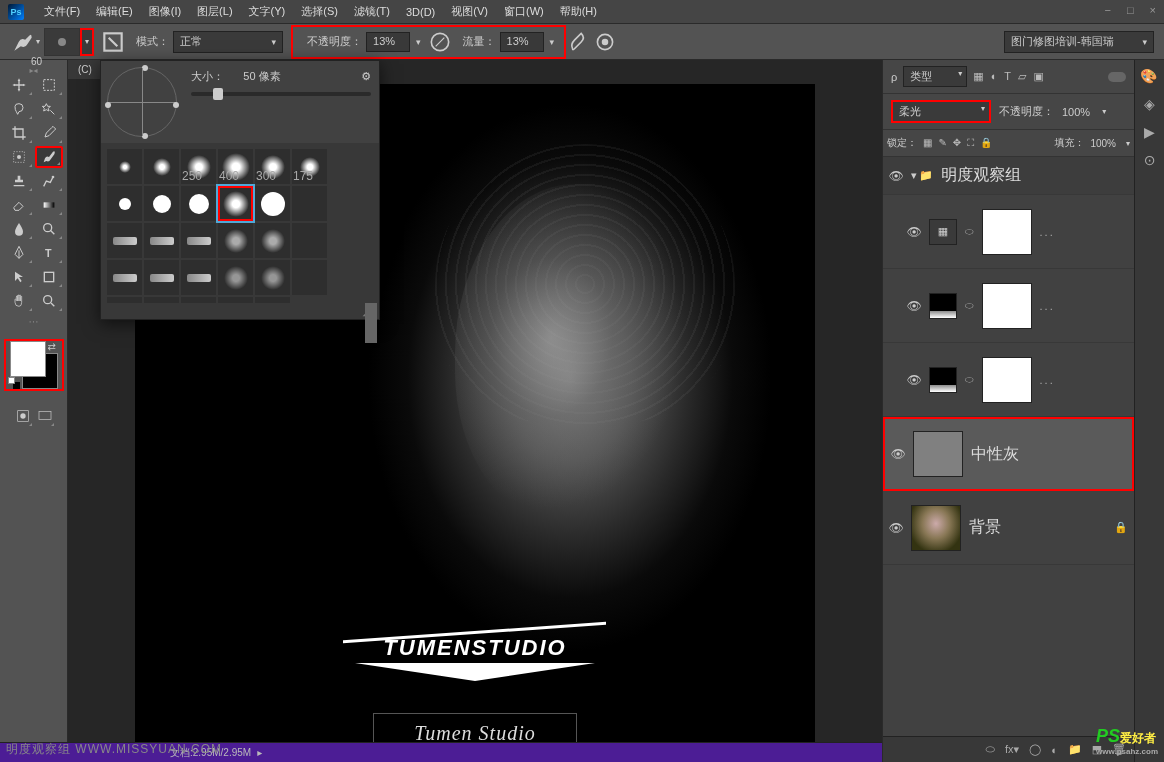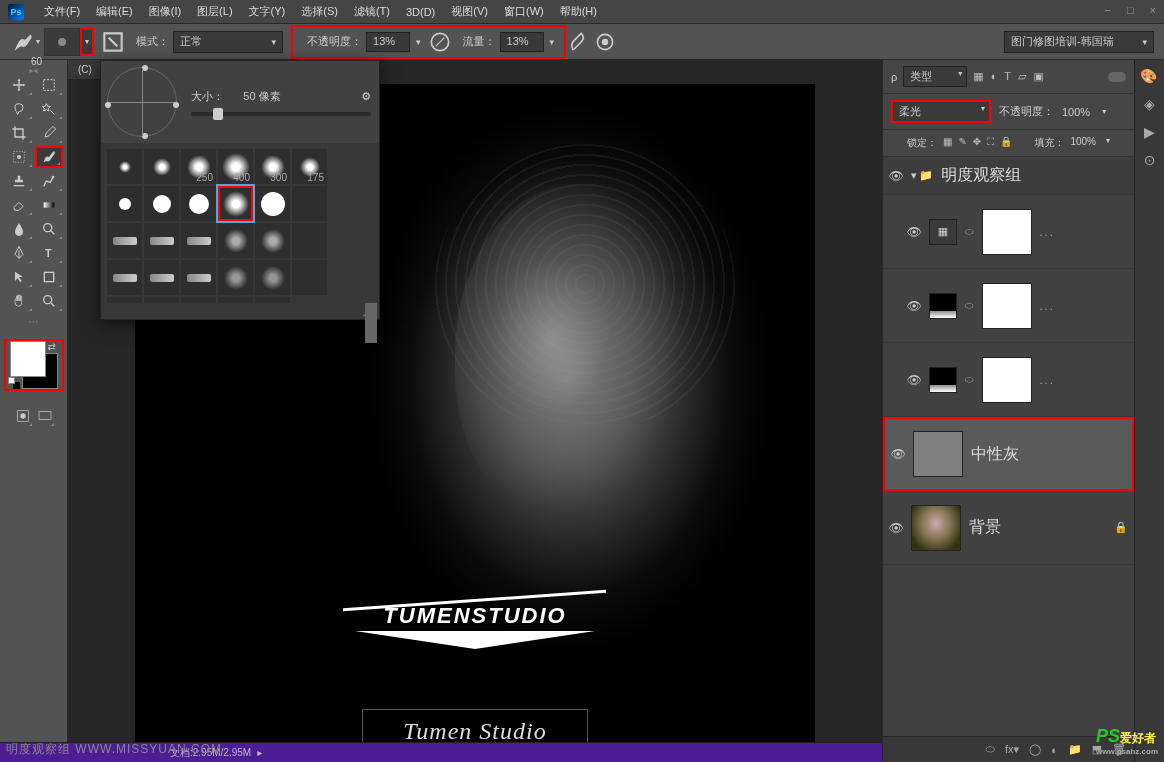--- a/index.html
+++ b/index.html
@@ -32,50 +32,50 @@
 .swap-icon{position:absolute;top:0;right:6px;font-size:10px;color:#ccc}
 .mini-swatch{position:absolute;bottom:0;left:2px;width:12px;height:12px}
 .canvas-area{flex:1;background:#262626;position:relative;overflow:hidden}
 .doc-tab{background:#383838;padding:4px 10px;font-size:10px;color:#ccc;position:absolute;top:0;left:0}
 .canvas-img{position:absolute;top:24px;left:50%;transform:translateX(-50%);width:680px;height:700px;background:radial-gradient(ellipse 280px 380px at 64% 42%,#7a7a7a 0%,#555 22%,#2a2a2a 42%,#0a0a0a 58%,#000 72%);display:flex;flex-direction:column;align-items:center;justify-content:flex-end;padding-bottom:30px}
 .face-shadow{position:absolute;top:100px;right:120px;width:240px;height:340px;background:radial-gradient(ellipse at 40% 45%,rgba(200,200,200,0.4) 0%,rgba(120,120,120,0.3) 30%,transparent 65%);border-radius:50% 45% 50% 45%}
 .net-overlay{position:absolute;top:60px;right:80px;width:300px;height:280px;background:repeating-radial-gradient(circle at 50% 50%,transparent 0,transparent 8px,rgba(150,150,150,0.15) 8px,rgba(150,150,150,0.15) 10px);border-radius:50% 50% 40% 40%;opacity:0.6}
 .studio-logo{color:#fff;font-size:22px;font-weight:bold;letter-spacing:2px;font-style:italic;margin-bottom:20px;position:relative;z-index:2}
 .studio-logo::before{content:"";position:absolute;top:-4px;left:-40px;right:-40px;height:3px;background:#fff;transform:skewY(-4deg)}
 .studio-logo::after{content:"";position:absolute;bottom:-20px;left:50%;width:0;height:0;border-left:120px solid transparent;border-right:120px solid transparent;border-top:18px solid #fff;transform:translateX(-50%)}
-.studio-text{color:#ddd;font-size:24px;font-style:italic;font-family:serif;letter-spacing:1px;position:relative;z-index:2;margin-top:60px;padding:8px 40px;border:1px solid #555}
+.studio-text{color:#ddd;font-size:20px;font-style:italic;font-family:serif;letter-spacing:1px;position:relative;z-index:2;margin-top:32px;padding:8px 40px;border:1px solid #555}
 .brush-panel{position:absolute;top:60px;left:100px;width:280px;background:#414141;border:1px solid #222;box-shadow:0 4px 16px rgba(0,0,0,0.6);z-index:20}
 .bp-section{padding:4px 8px;display:flex;align-items:center;gap:8px;position:relative}
 .bp-slider-track{flex:1;height:4px;background:#2a2a2a;position:relative;border-radius:2px}
 .bp-slider-thumb{position:absolute;top:-4px;width:10px;height:12px;background:#ccc;border-radius:2px}
 .bp-value{width:60px;text-align:center;color:#ccc}
 .bp-angle{width:70px;height:70px;border:1px solid #666;border-radius:50%;position:relative;margin:6px}
 .bp-angle::before{content:"";position:absolute;top:50%;left:0;right:0;height:1px;background:#888}
 .bp-angle::after{content:"";position:absolute;left:50%;top:0;bottom:0;width:1px;background:#888}
 .bp-angle-dot{width:6px;height:6px;background:#ccc;border-radius:50%;position:absolute}
 .bp-grid{display:grid;grid-template-columns:repeat(6,35px);gap:2px;padding:6px;background:#383838;max-height:160px;overflow:hidden}
 .bp-brush{width:35px;height:35px;background:#2e2e2e;display:flex;align-items:center;justify-content:center;position:relative;cursor:pointer}
 .bp-brush.sel{outline:2px solid #4fa8d8}
 .bp-brush .soft{width:24px;height:24px;background:radial-gradient(circle,#fff 0%,#fff 20%,transparent 70%);border-radius:50%}
 .bp-brush .hard{width:20px;height:20px;background:#fff;border-radius:50%}
 .bp-brush .tip{width:24px;height:8px;background:linear-gradient(90deg,#888,#ccc);border-radius:2px}
-.bp-brush-label{position:absolute;bottom:1px;right:3px;font-size:10px;color:#aaa}
+.bp-brush-label{position:absolute;bottom:1px;right:14px;font-size:12px;color:#aaa}
 .bp-scrollbar{position:absolute;right:2px;top:150px;bottom:10px;width:12px;background:#333}
 .bp-scroll-thumb{width:100%;height:40px;background:#666;margin-top:10px}
 .right-panel{width:282px;background:#464646;border-left:1px solid #2a2a2a;display:flex}
 .rp-content{flex:1;display:flex;flex-direction:column}
 .rp-tabs{background:#383838;height:24px;display:flex;align-items:flex-end;padding-left:8px}
 .rp-tab{padding:4px 8px;font-size:10px;color:#999;cursor:pointer}
 .rp-tab.active{background:#464646;color:#ddd}
 .rp-filter{padding:6px 8px;display:flex;align-items:center;gap:6px;border-bottom:1px solid #333}
 .rp-filter-sel{background:#3a3a3a;border:1px solid #222;padding:2px 16px 2px 6px;min-width:64px;position:relative}
 .rp-filter-sel::after{content:"▾";position:absolute;right:4px;font-size:8px}
 .rp-filter-icons{display:flex;gap:7px;color:#bbb;font-size:11px}
 .rp-blend{padding:6px 8px;display:flex;align-items:center;gap:8px;border-bottom:1px solid #333}
-.rp-lock{padding:6px 24px;display:flex;align-items:flex-start;gap:6px;border-bottom:1px solid #333;font-size:10px}
+.rp-lock{padding:6px 4px;display:flex;align-items:center;gap:6px;border-bottom:1px solid #333;font-size:10px}
 .rp-lock-icons{display:flex;gap:6px;color:#bbb}
 .rp-layers{flex:1;overflow-y:auto;background:#414141}
 .layer-row{display:flex;align-items:center;padding:4px 6px;min-height:38px;border-bottom:1px solid #383838;gap:8px}
 .layer-row.tall{min-height:74px}
 .layer-row.group{background:#3d3d3d}
 .eye{width:14px;height:14px;display:flex;align-items:center;justify-content:center;color:#ccc;font-size:12px}
 .layer-thumb{width:50px;height:46px;background:#fff;border:1px solid #222;flex-shrink:0}
 .layer-thumb.gray{background:#808080}
 .layer-thumb.grad{background:linear-gradient(180deg,#000 0%,#000 70%,#888 70%,#fff 100%)}
 .layer-thumb.img{background:radial-gradient(ellipse at 50% 40%,#caa 0%,#875 40%,#331 80%)}
@@ -430,21 +430,21 @@
 </div>
 
 <div class="brush-panel">
   <div style="display:flex">
     <div class="bp-angle">
       <div class="bp-angle-dot" style="top:-3px;left:50%"></div>
       <div class="bp-angle-dot" style="bottom:-3px;left:50%"></div>
       <div class="bp-angle-dot" style="top:50%;left:-3px"></div>
       <div class="bp-angle-dot" style="top:50%;right:-3px"></div>
     </div>
-    <div style="flex:1;padding-top:24px">
+    <div style="flex:1;padding-top:4px">
       <div class="bp-section">
         <span>大小：</span>
         <span class="bp-value">50 像素</span>
         <span style="position:absolute;right:8px">⚙</span>
       </div>
       <div class="bp-section">
           <div class="bp-slider-track">
             <div class="bp-slider-thumb" style="left:12%"></div>
           </div>
         </div>

